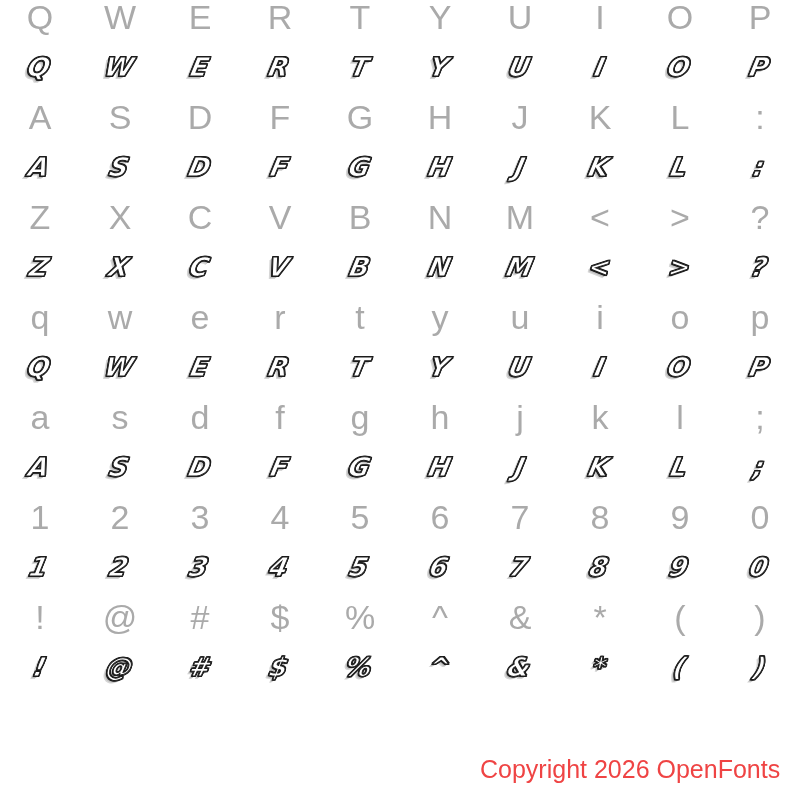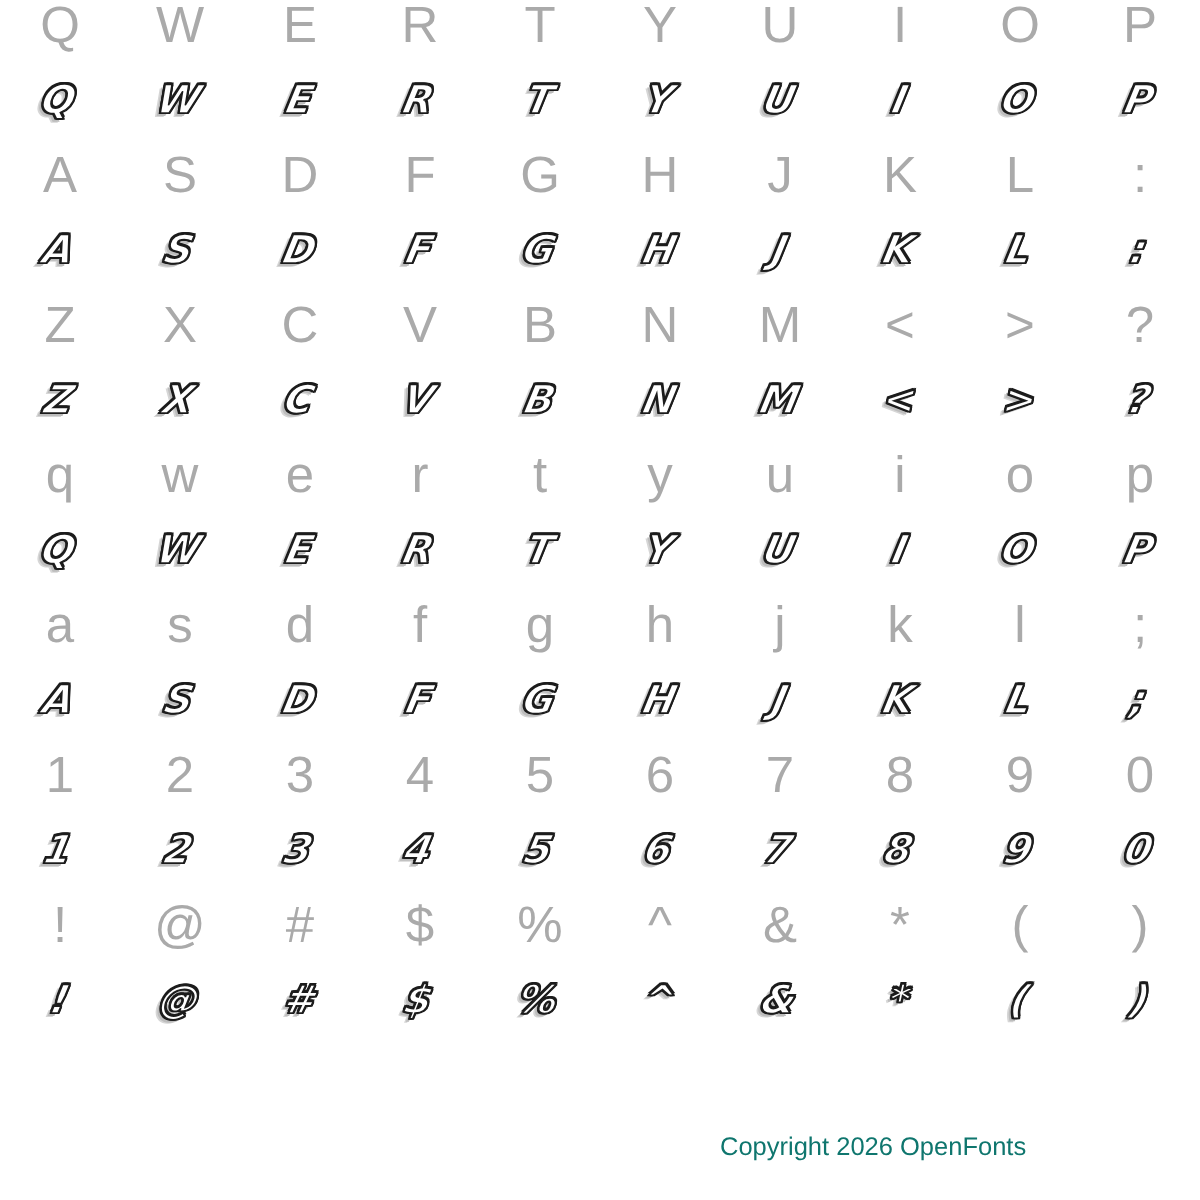--- a/index.html
+++ b/index.html
@@ -53,23 +53,23 @@
       0 1px 0 #1c1c1c, 0 -1px 0 #1c1c1c,
       1px 1px 0 #1c1c1c, -1px -1px 0 #1c1c1c,
       -1px 1px 0 #1c1c1c, 1px -1px 0 #1c1c1c,
       -2px 2px 0 #bdbdbd, -3px 3px 0 #d6d6d6;
   }
   .copyright {
     position: absolute;
     left: 480px;
     top: 755px;
     font-family: "Liberation Sans", sans-serif;
-    font-size: 17px;
+    font-size: 25px;
     font-weight: 400;
-    color: #0f766e;
+    color: #ef4444;
     white-space: nowrap;
   }
 </style>
 </head>
 <body>
 
 <div class="page">
   <div class="grid" id="specimen-grid">
       <div class="row reference">
         <span class="glyph">Q</span>

